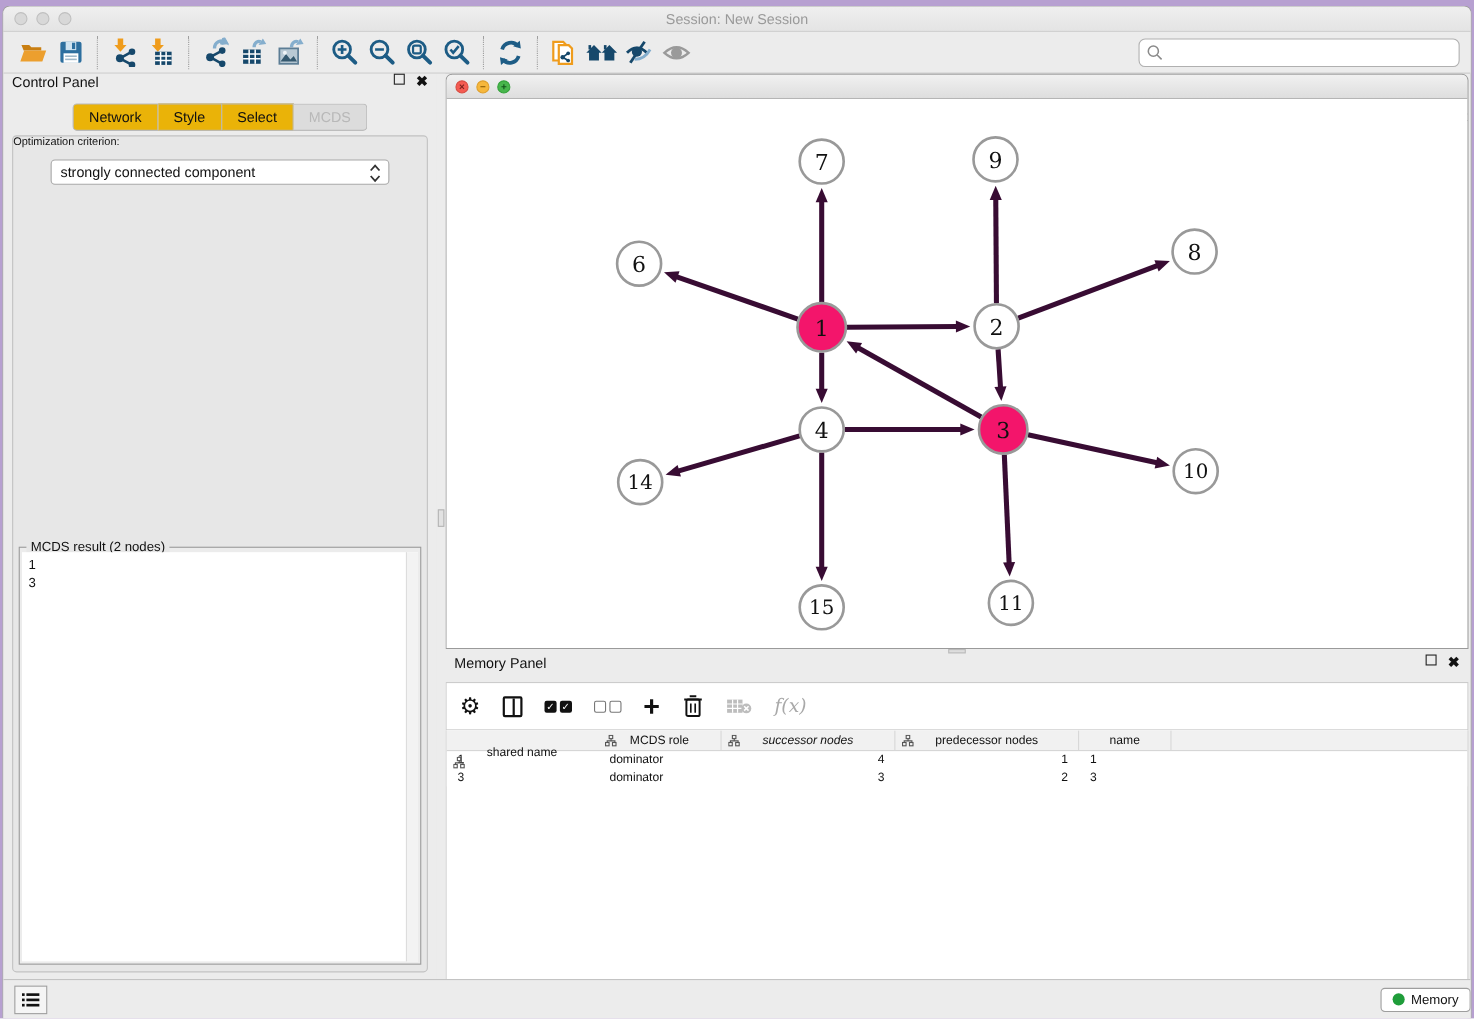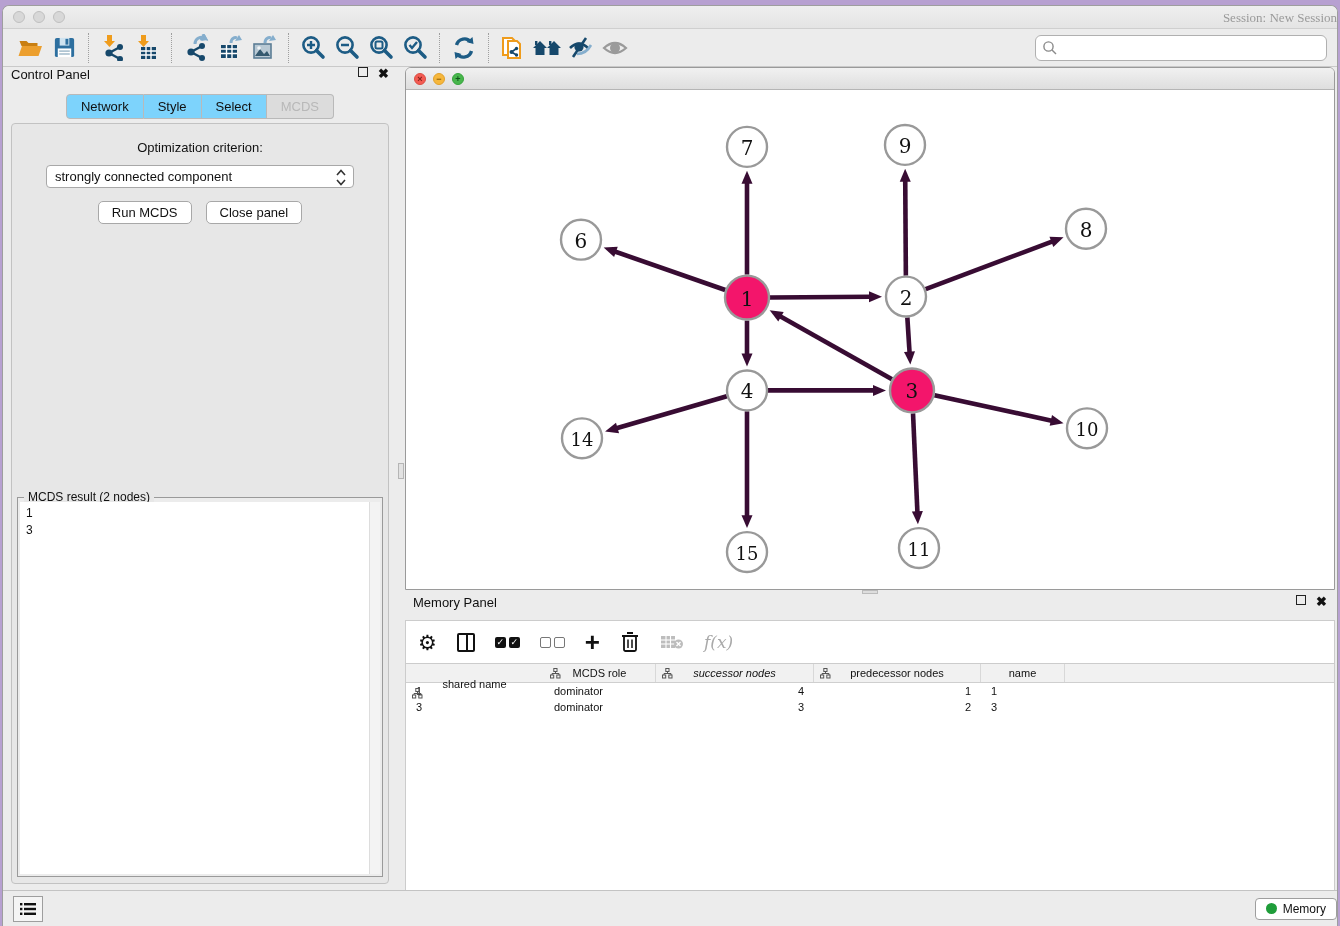--- a/index.html
+++ b/index.html
@@ -5,46 +5,46 @@
   * { margin:0; padding:0; box-sizing:border-box; }
   html,body { width:1340px; height:926px; font-family:"Liberation Sans", sans-serif; }
   #desktop { position:relative; width:1340px; height:926px; background:#b7a0d1; overflow:hidden; }
   #main-window { position:absolute; left:2px; top:5px; width:1336px; height:921px;
     background:#ececec; border:1px solid #9e9e9e; border-bottom:none; border-radius:7px 7px 0 0; overflow:hidden; }
 
   
   .titlebar { position:relative; height:23px; background:linear-gradient(#efefef,#e4e4e4); border-bottom:1px solid #cfcfcf; }
   .tl-dots { position:absolute; left:10px; top:5px; display:flex; gap:8px; }
   .tl-dot { width:12px; height:12px; border-radius:50%; background:#d8d8d8; border:1px solid #bfbfbf; }
-  .titlebar .title { position:absolute; left:0; right:0; top:4px; text-align:right; font-size:13px; color:#9a9a9a;font-family:Liberation Serif, serif; }
+  .titlebar .title { position:absolute; left:0; right:0; top:4px; text-align:center; font-size:13px; color:#9a9a9a; }
 
   
   .toolbar { height:38px; display:flex; align-items:center; padding:0 10px; background:#ececec; border-bottom:1px solid #c9c9c9; }
   .tbtn { width:34px; height:30px; display:flex; align-items:center; justify-content:center; cursor:default; }
   .tsep { width:1px; height:30px; border-left:1px dotted #9f9f9f; margin:0 7px; }
   .searchwrap { margin-left:auto; position:relative; width:292px; height:26px; }
   .searchwrap input { width:100%; height:100%; border:1px solid #b0b0b0; border-radius:6px; background:#fff; padding:0 8px 0 26px; font-size:13px; color:#333; outline:none; }
   .searchwrap .mag { position:absolute; left:7px; top:5px; }
 
   
   .content { position:absolute; top:61px; bottom:36px; left:0; right:0; display:flex; }
 
   
   .cpanel { width:394px; display:flex; flex-direction:column; background:#ececec; }
   .panel-header { height:22px; display:flex; padding:0 8px; font-size:13px; color:#111; }
   .panel-header .sp { flex:1; }
   .float-ico { width:10px; height:10px; border:1.5px solid #222; margin-right:10px; }
   .close-ico { font-size:13px; font-weight:bold; color:#111; line-height:1; }
   .cp-tabs { display:flex; justify-content:center; margin-top:5px; }
-  .tab { font-size:13px; padding:4px 14px; background:#7dd3fc; color:#111; border:1px solid #b9b9b9; border-left:none; }
+  .tab { font-size:13px; padding:4px 14px; background:#eab308; color:#111; border:1px solid #b9b9b9; border-left:none; }
   .tab:first-child { border-left:1px solid #b9b9b9; border-radius:4px 0 0 4px; }
   .tab:last-child { border-radius:0 4px 4px 0; }
   .tab.disabled-active { background:#dcdcdc; color:#b8b8b8; }
   .cp-inner { position:relative; flex:1; margin:4px 8px 6px 8px; background:#e7e7e7; border:1px solid #c2c2c2; border-radius:4px; }
-  .opt-label { text-align:center; margin-top:16px; font-size:13px; color:#111; }
+  .opt-label { margin-top:0; font-size:10px; color:#111; }
   .selectbox { position:relative; width:308px; height:23px; margin:10px auto 0 auto; background:#fff; border:1px solid #a8a8a8; border-radius:4px; font-size:13px; display:flex; align-items:center; padding-left:8px; color:#111; }
   .selectbox .stepper { position:absolute; right:6px; top:3px; }
   .btnrow { display:flex; justify-content:center; gap:14px; margin-top:13px; }
   .pbtn { font-size:13px; padding:3px 13px; background:#fff; border:1px solid #a8a8a8; border-radius:5px; color:#111; }
   .resultbox { position:absolute; left:5px; right:5px; bottom:6px; height:380px; border:1px solid #9a9a9a; background:#ececec; }
   .resultbox .legend { position:absolute; top:-8px; left:6px; background:#e7e7e7; padding:0 4px; font-size:12px; color:#111; }
   .result-area { position:absolute; left:2px; right:2px; top:4px; bottom:2px; background:#fff; display:flex; }
   .result-lines { flex:1; font-size:12px; color:#111; padding:3px 6px; line-height:17px; }
   .vtrack { width:11px; background:#f3f3f3; border-left:1px solid #ddd; }
 
@@ -289,24 +289,20 @@
             <div class="tab disabled-active">MCDS</div>
           </div>
       <div class="cp-inner">
         <div class="opt-label">Optimization criterion:</div>
         <div class="selectbox">
           <span>strongly connected component</span>
           <svg class="stepper" width="12" height="17" viewBox="0 0 12 17">
             <path d="M2 6 L6 1.5 L10 6" fill="none" stroke="#333" stroke-width="1.6"></path>
             <path d="M2 11 L6 15.5 L10 11" fill="none" stroke="#333" stroke-width="1.6"></path>
           </svg>
-        </div>
-        <div class="btnrow">
-          <button class="pbtn">Run MCDS</button>
-          <button class="pbtn">Close panel</button>
         </div>
         <div class="resultbox">
           <div class="legend">MCDS result (2 nodes)</div>
           <div class="result-area">
             <div class="result-lines" id="result-lines">
                   <div>1</div>
                   <div>3</div>
                 </div>
             <div class="vtrack"></div>
           </div>

